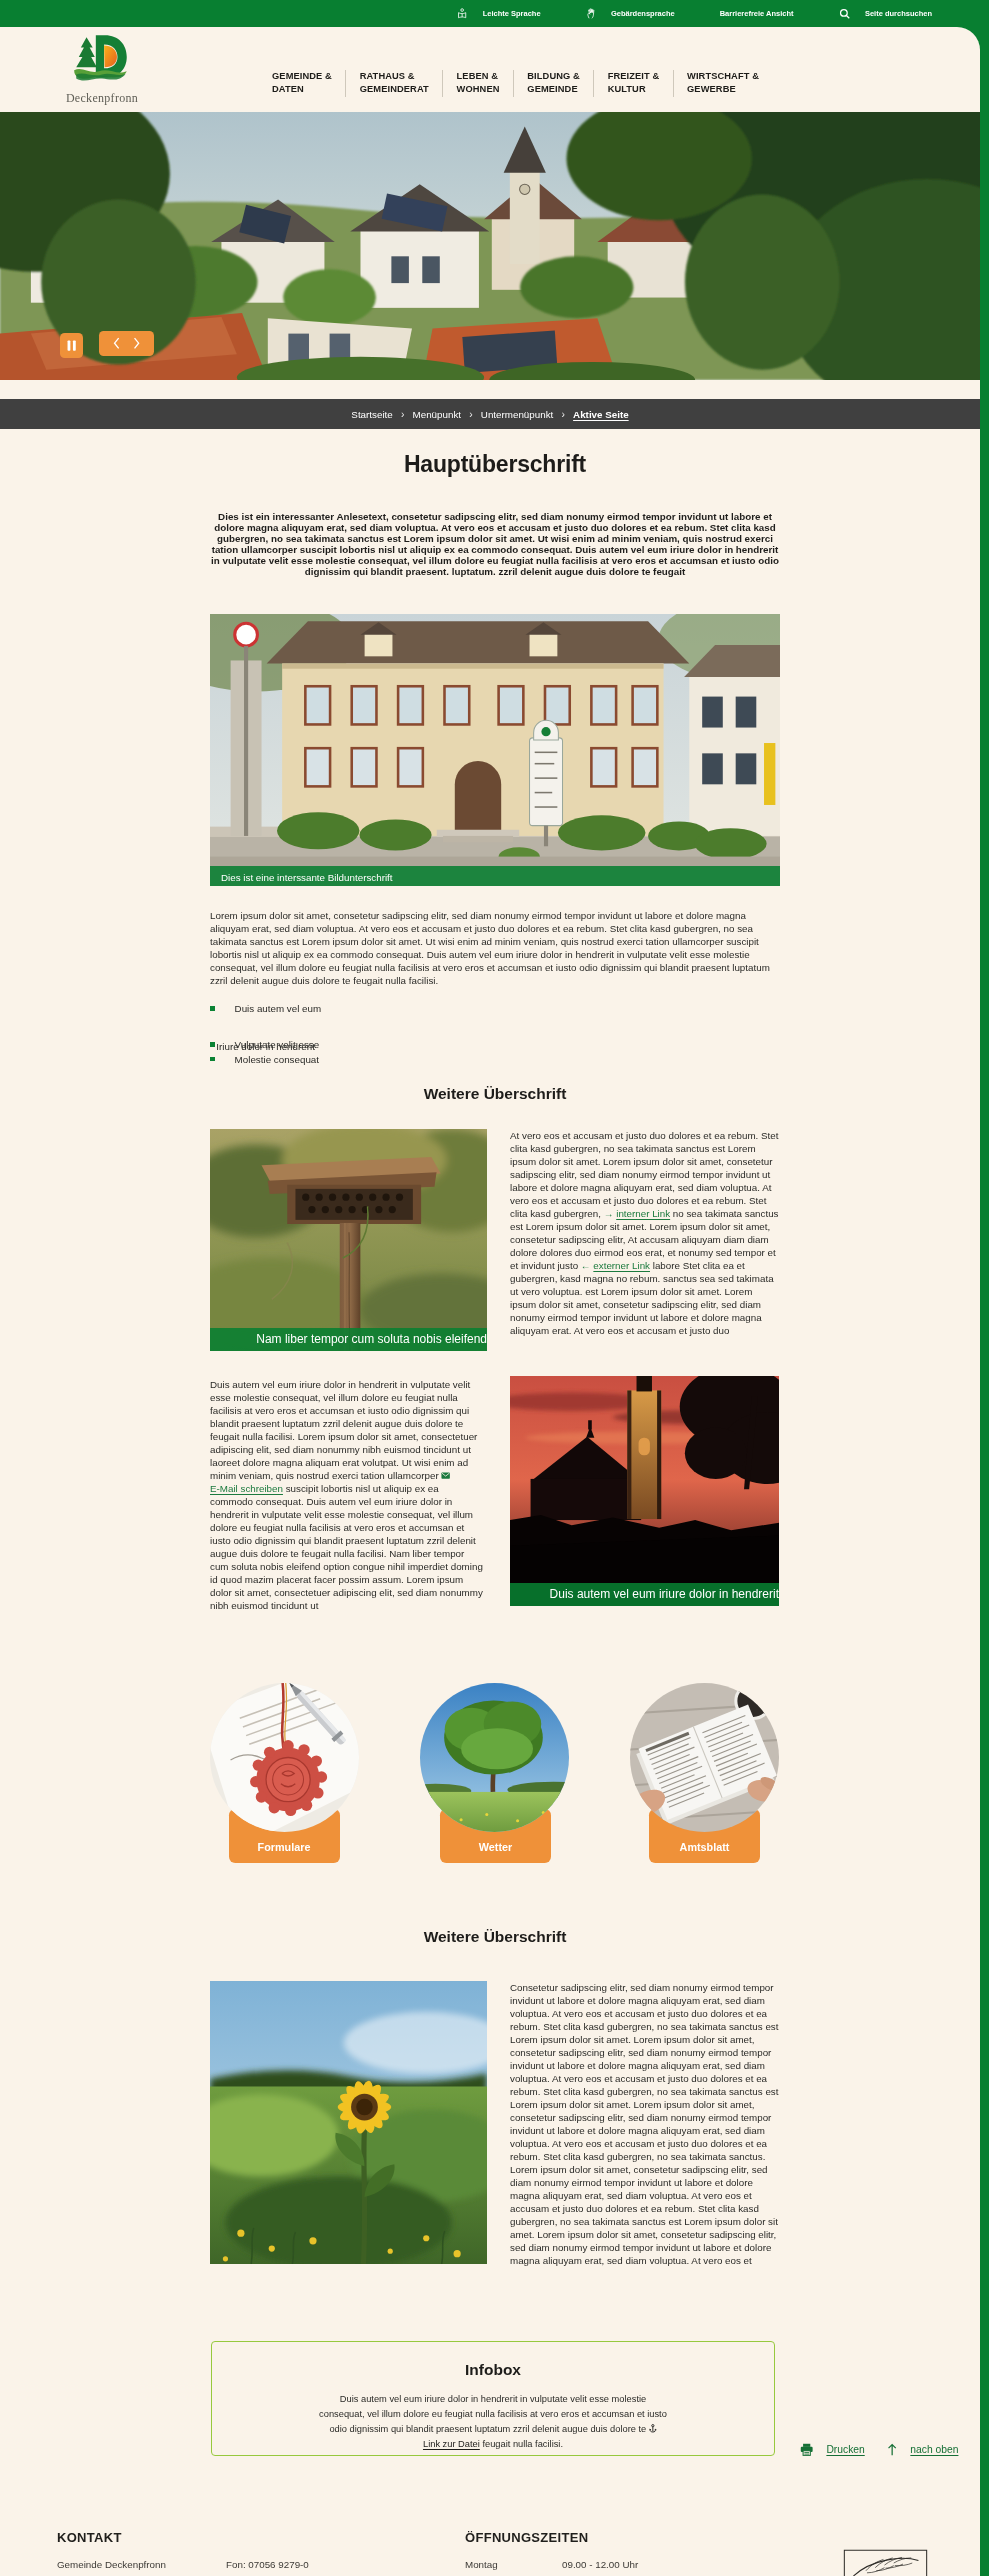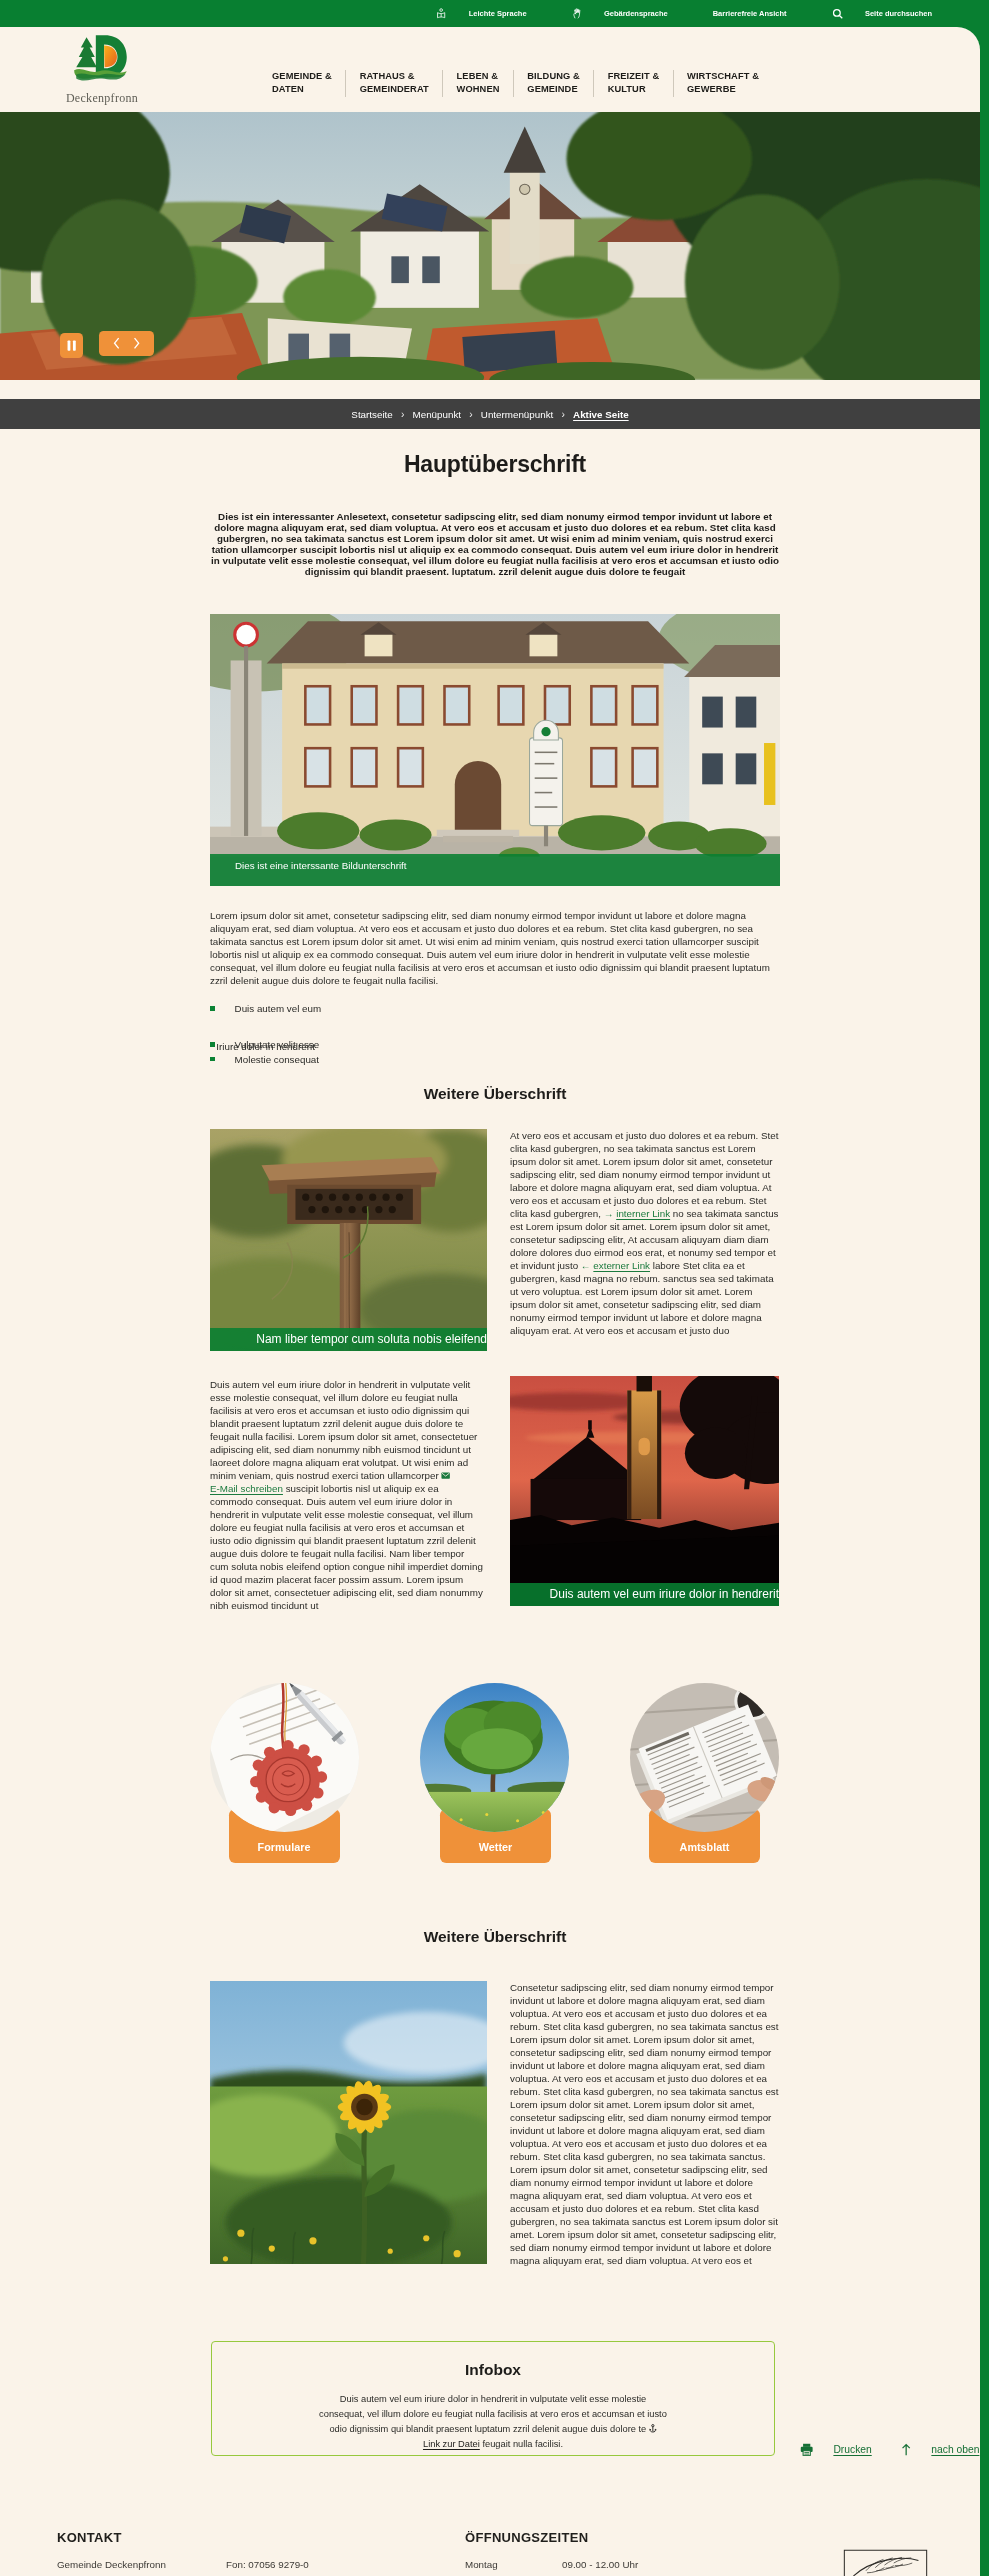--- a/index.html
+++ b/index.html
@@ -3,21 +3,21 @@
 <meta charset="utf-8">
 <style>
   * { margin:0; padding:0; box-sizing:border-box; }
   body { font-family:"Liberation Sans","DejaVu Sans",sans-serif; background:#087F31; }
   .page { position:relative; width:989px; height:2704px; background:#087F31; overflow:hidden; }
   .abs { position:absolute; }
 
   
   .topbar { position:absolute; left:0; top:0; width:989px; height:27px; background:#087F31;
             display:flex; align-items:center; justify-content:flex-end; padding-right:57px; gap:45px; }
-  .topbar-item { display:flex; align-items:center; gap:22px; color:#fff; font-size:7.5px; font-weight:600; cursor:pointer; }
+  .topbar-item { display:flex; align-items:center; gap:15px; color:#fff; font-size:7.5px; font-weight:600; cursor:pointer; }
 
   
   .sheet { position:absolute; left:0; top:27px; width:980px; height:2636px; background:#FAF3E9;
            border-radius:0 23px 23px 0; }
 
   
   .logo { position:absolute; left:56px; top:7.2px; width:92px; text-align:center; }
   .logo-word { font-family:"Liberation Serif","DejaVu Serif",serif; font-size:12px; color:#5f5e56; letter-spacing:0.3px; margin-top:1px; }
   .mainnav { position:absolute; left:272px; top:43px; width:665px; display:flex; }
   .nav-item { padding:0 13.4px; border-left:0.5px solid #cfc8bb; cursor:pointer; }
@@ -35,39 +35,39 @@
   .crumb-active { text-decoration:underline; text-underline-offset:2.1px; font-weight:600; }
 
   
   .content { position:absolute; left:210px; top:383px; width:570px; }
   h1 { font-size:23px; font-weight:700; color:#1d1c1a; text-align:center; letter-spacing:-0.2px; }
   .h2 { font-size:15.5px; font-weight:700; color:#1d1c1a; text-align:center; }
   .body-txt { font-size:9.8px; line-height:13px; color:#2b2b28; }
   .intro { font-weight:600; text-align:center; line-height:11px; color:#1f1e1c; }
   .figure { overflow:hidden; }
   .figcap { position:absolute; left:0; right:0; bottom:0; background:rgba(8,127,49,.88); color:#fff; }
-  .cap-big { height:32px; line-height:24px; font-size:9.8px; padding-left:25px;margin-top:46px; }
+  .cap-big { height:20px; line-height:24px; font-size:9.8px; padding-left:11px;margin-top:46px; }
   .cap-small { height:23px; line-height:23px; font-size:12px; text-align:right; }
   .green-link { color:#1C7A3E; text-decoration:underline; text-underline-offset:1.5px; cursor:pointer; white-space:nowrap; }
   .bullet-row { display:flex; align-items:center; gap:20px; height:13.4px; }
   .bullet-sq { width:4.6px; height:4.6px; background:#0B8234; display:inline-block; }
 
   
   .circle { position:absolute; width:149px; height:149px; border-radius:50%; overflow:hidden; z-index:2; cursor:pointer; }
   .teaser-btn { position:absolute; width:111px; height:54px; background:#EF9139; border-radius:6.2px; z-index:1; cursor:pointer; }
   .teaser-label { position:absolute; left:0; right:0; bottom:10.3px; text-align:center; color:#fff; font-size:10.8px; font-weight:700; }
 
   
   .infobox { border:1.5px solid #97C93D; border-radius:4px; text-align:center; }
   .infobox-title { font-size:15.5px; font-weight:700; color:#1d1c1a; margin-top:18.5px; }
   .infobox-body { width:350px; margin:13.4px auto 0; font-size:9.3px; line-height:15px; color:#2b2b28; }
   .dark-link { color:#1d1c1a; text-decoration:underline; text-underline-offset:1.5px; cursor:pointer; white-space:nowrap; }
 
   
-  .printrow { position:absolute; left:800px; top:2416px; display:flex; align-items:center; gap:20px;
+  .printrow { position:absolute; left:800px; top:2416px; display:flex; align-items:center; gap:13px;
               font-size:10.3px; color:#156F35; }
   .printrow span { cursor:pointer; text-decoration:underline; text-underline-offset:2.1px; }
 
   
   .f-head { font-size:13px; font-weight:700; color:#201f1c; letter-spacing:0.3px; }
   .f-txt { font-size:9.8px; line-height:15px; color:#3c3a36; }
   .hours { display:grid; grid-template-columns:97px auto; font-size:9.8px; line-height:15px; color:#3c3a36; }
 </style>
 </head>
 <body>

